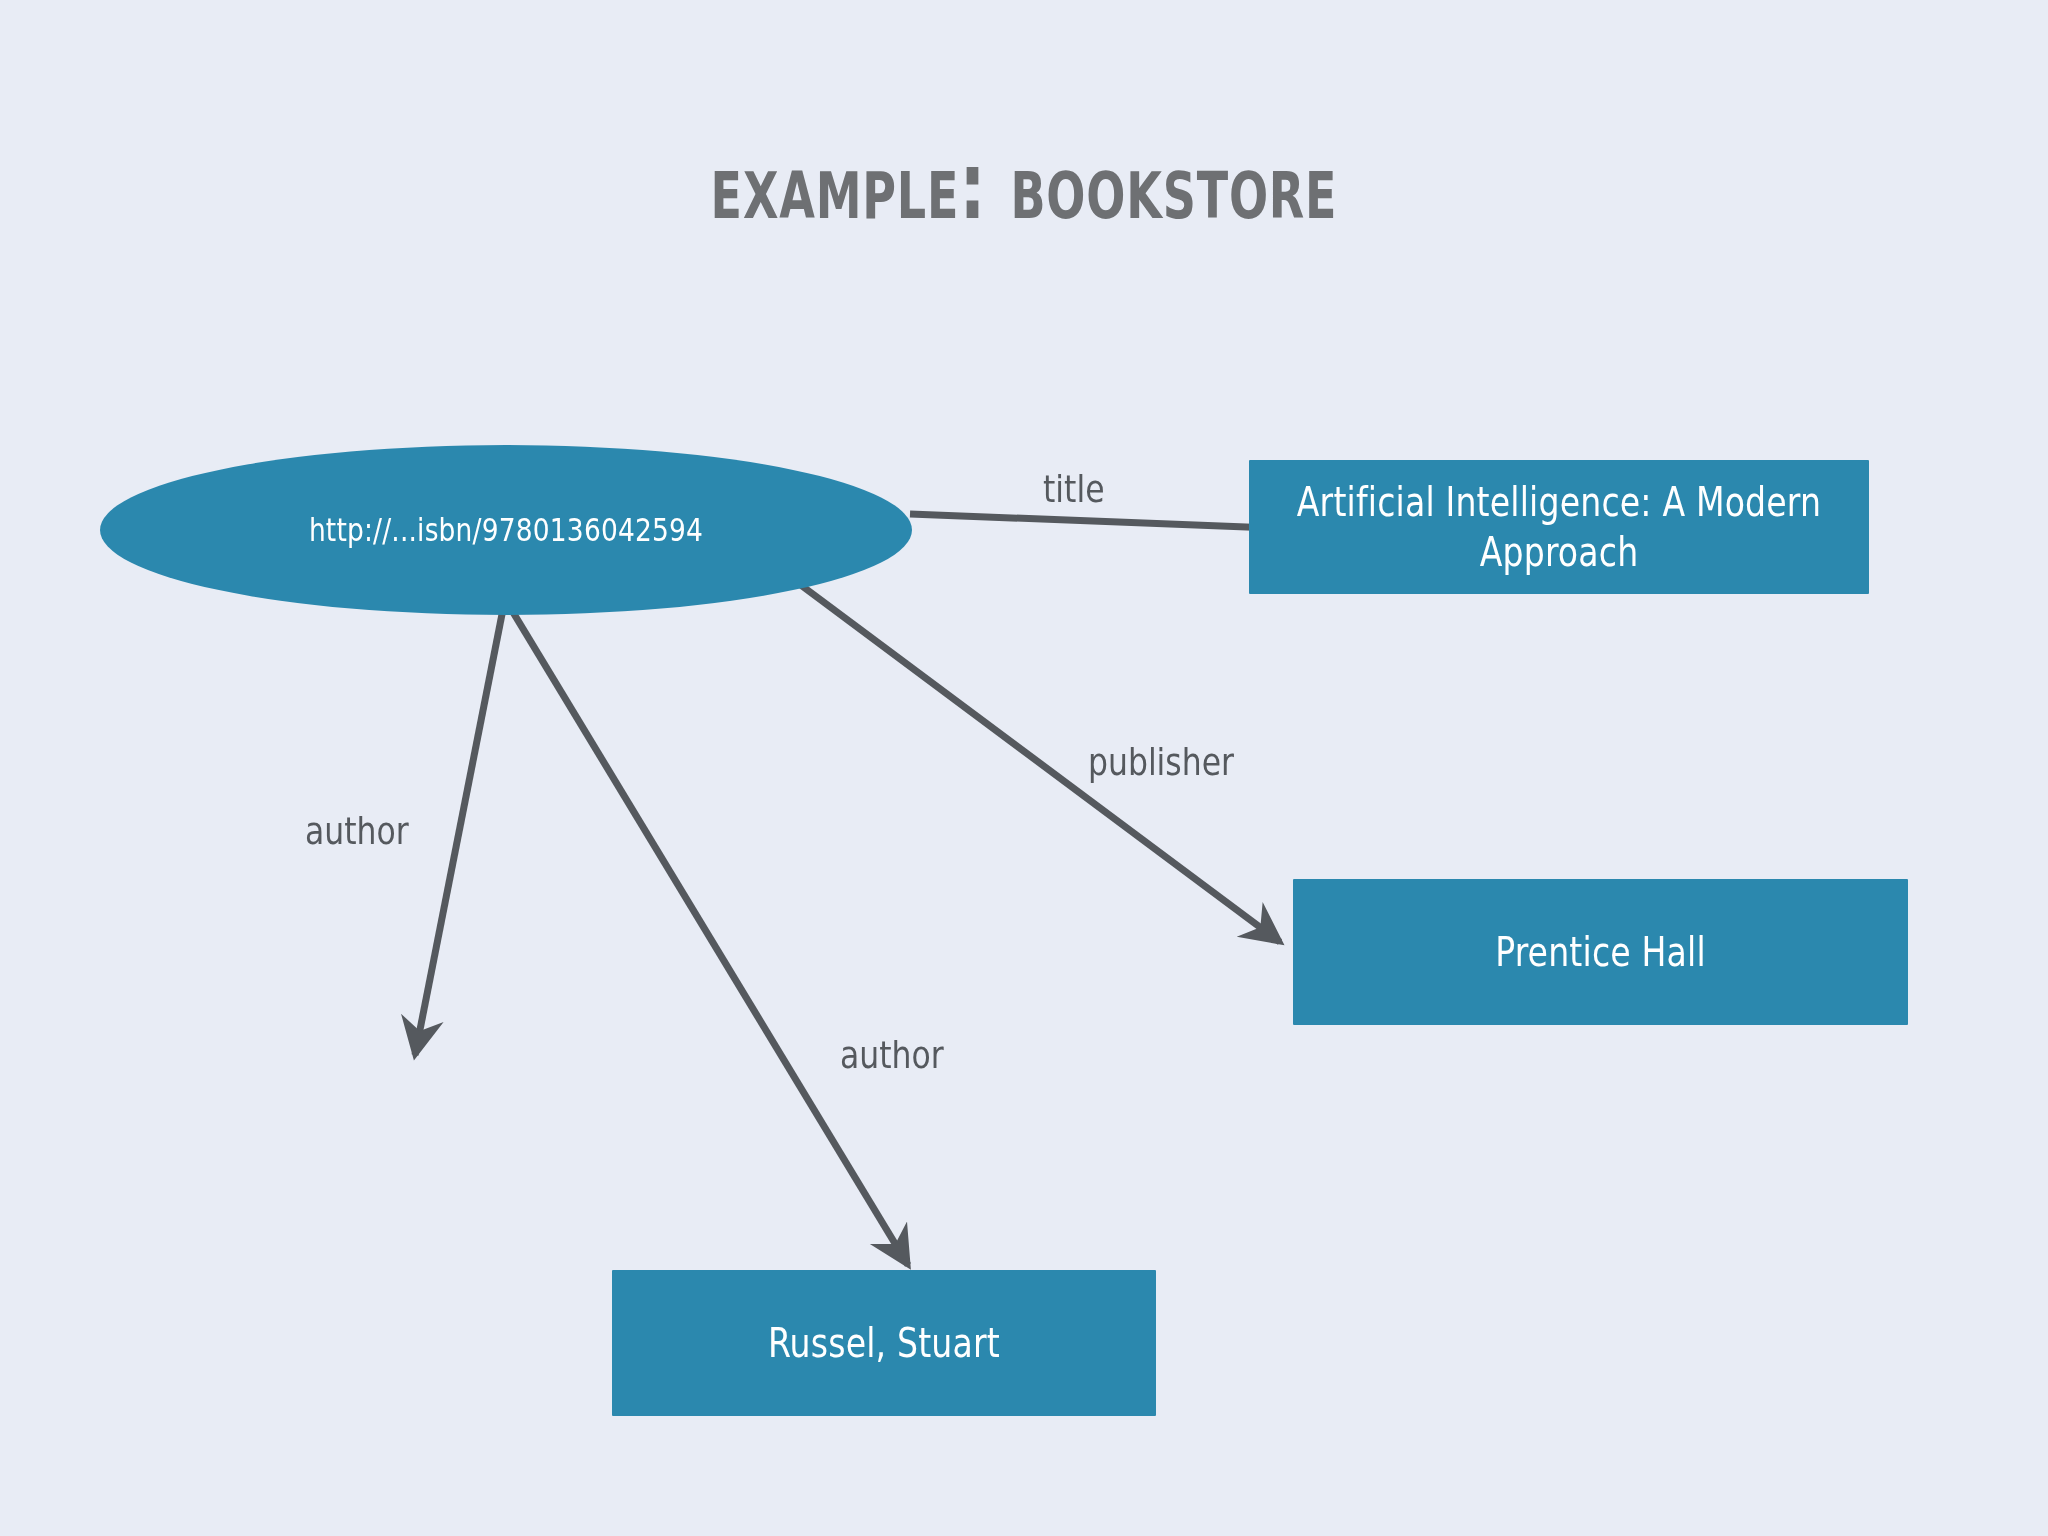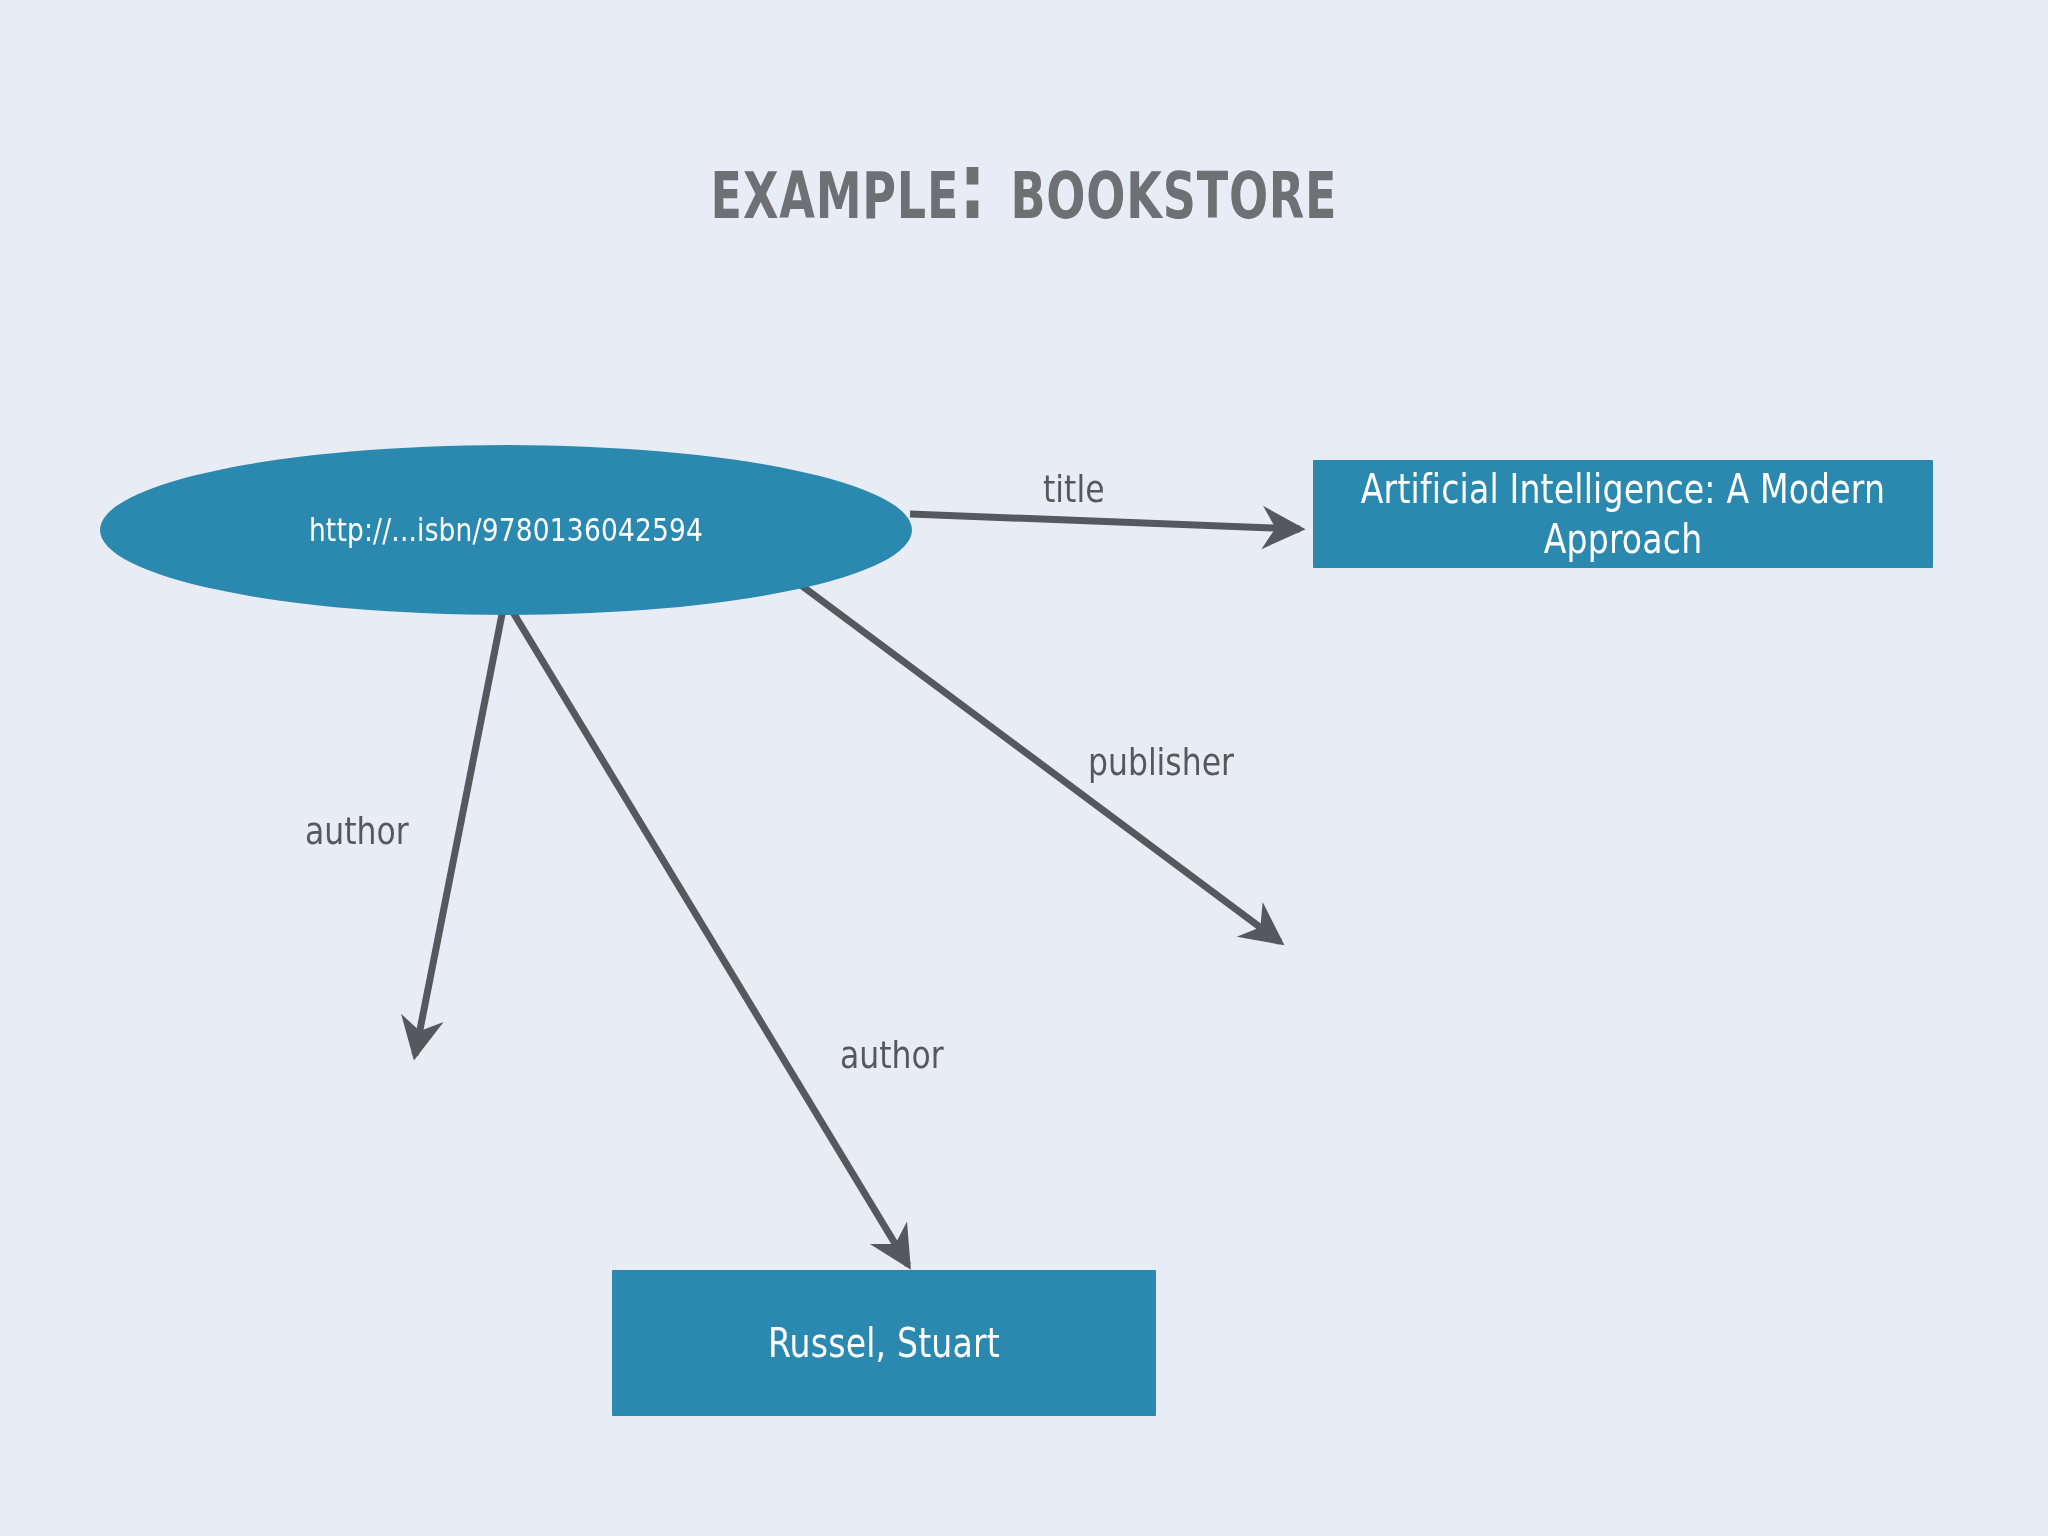--- a/index.html
+++ b/index.html
@@ -83,21 +83,21 @@
     line-height: 44px;
     color: #55595e;
     white-space: nowrap;
     transform: scaleX(0.92);
     transform-origin: left center;
     user-select: none;
   }
 
   
   #node-subject   { left: 100px;  top: 428px;  width: 812px;  height: 170px; font-size: 32px; }
-  #node-title     { left: 1313px; top: 443px;  width: 620px;  height: 108px; }
+  #node-title     { left: 1249px; top: 443px;  width: 620px;  height: 134px; }
   #node-publisher { left: 1293px; top: 862px;  width: 615px;  height: 146px; }
   #node-author1   { left: 104px;  top: 1043px; width: 608px;  height: 140px; }
   #node-author2   { left: 612px;  top: 1253px; width: 544px;  height: 146px; }
 
   #label-title     { left: 1043px; top: 450px; }
   #label-publisher { left: 1088px; top: 723px; }
   #label-author1   { left: 305px;  top: 792px; }
   #label-author2   { left: 840px;  top: 1016px; }
 </style>
 </head>
@@ -132,19 +132,22 @@
   <div class="edge-label" id="label-author2">author</div>
 
   <div class="node node-ellipse" id="node-subject">
     <span class="node-label">http://...isbn/9780136042594</span>
   </div>
 
   <div class="node node-rect" id="node-title">
     <span class="node-label">Artificial Intelligence: A Modern Approach</span>
   </div>
 
+  <div class="node node-rect" id="node-publisher">
+    <span class="node-label">Prentice Hall</span>
+  </div>
 
 
   <div class="node node-rect" id="node-author2">
     <span class="node-label">Russel, Stuart</span>
   </div>
 
 </div>
 
 </body></html>

